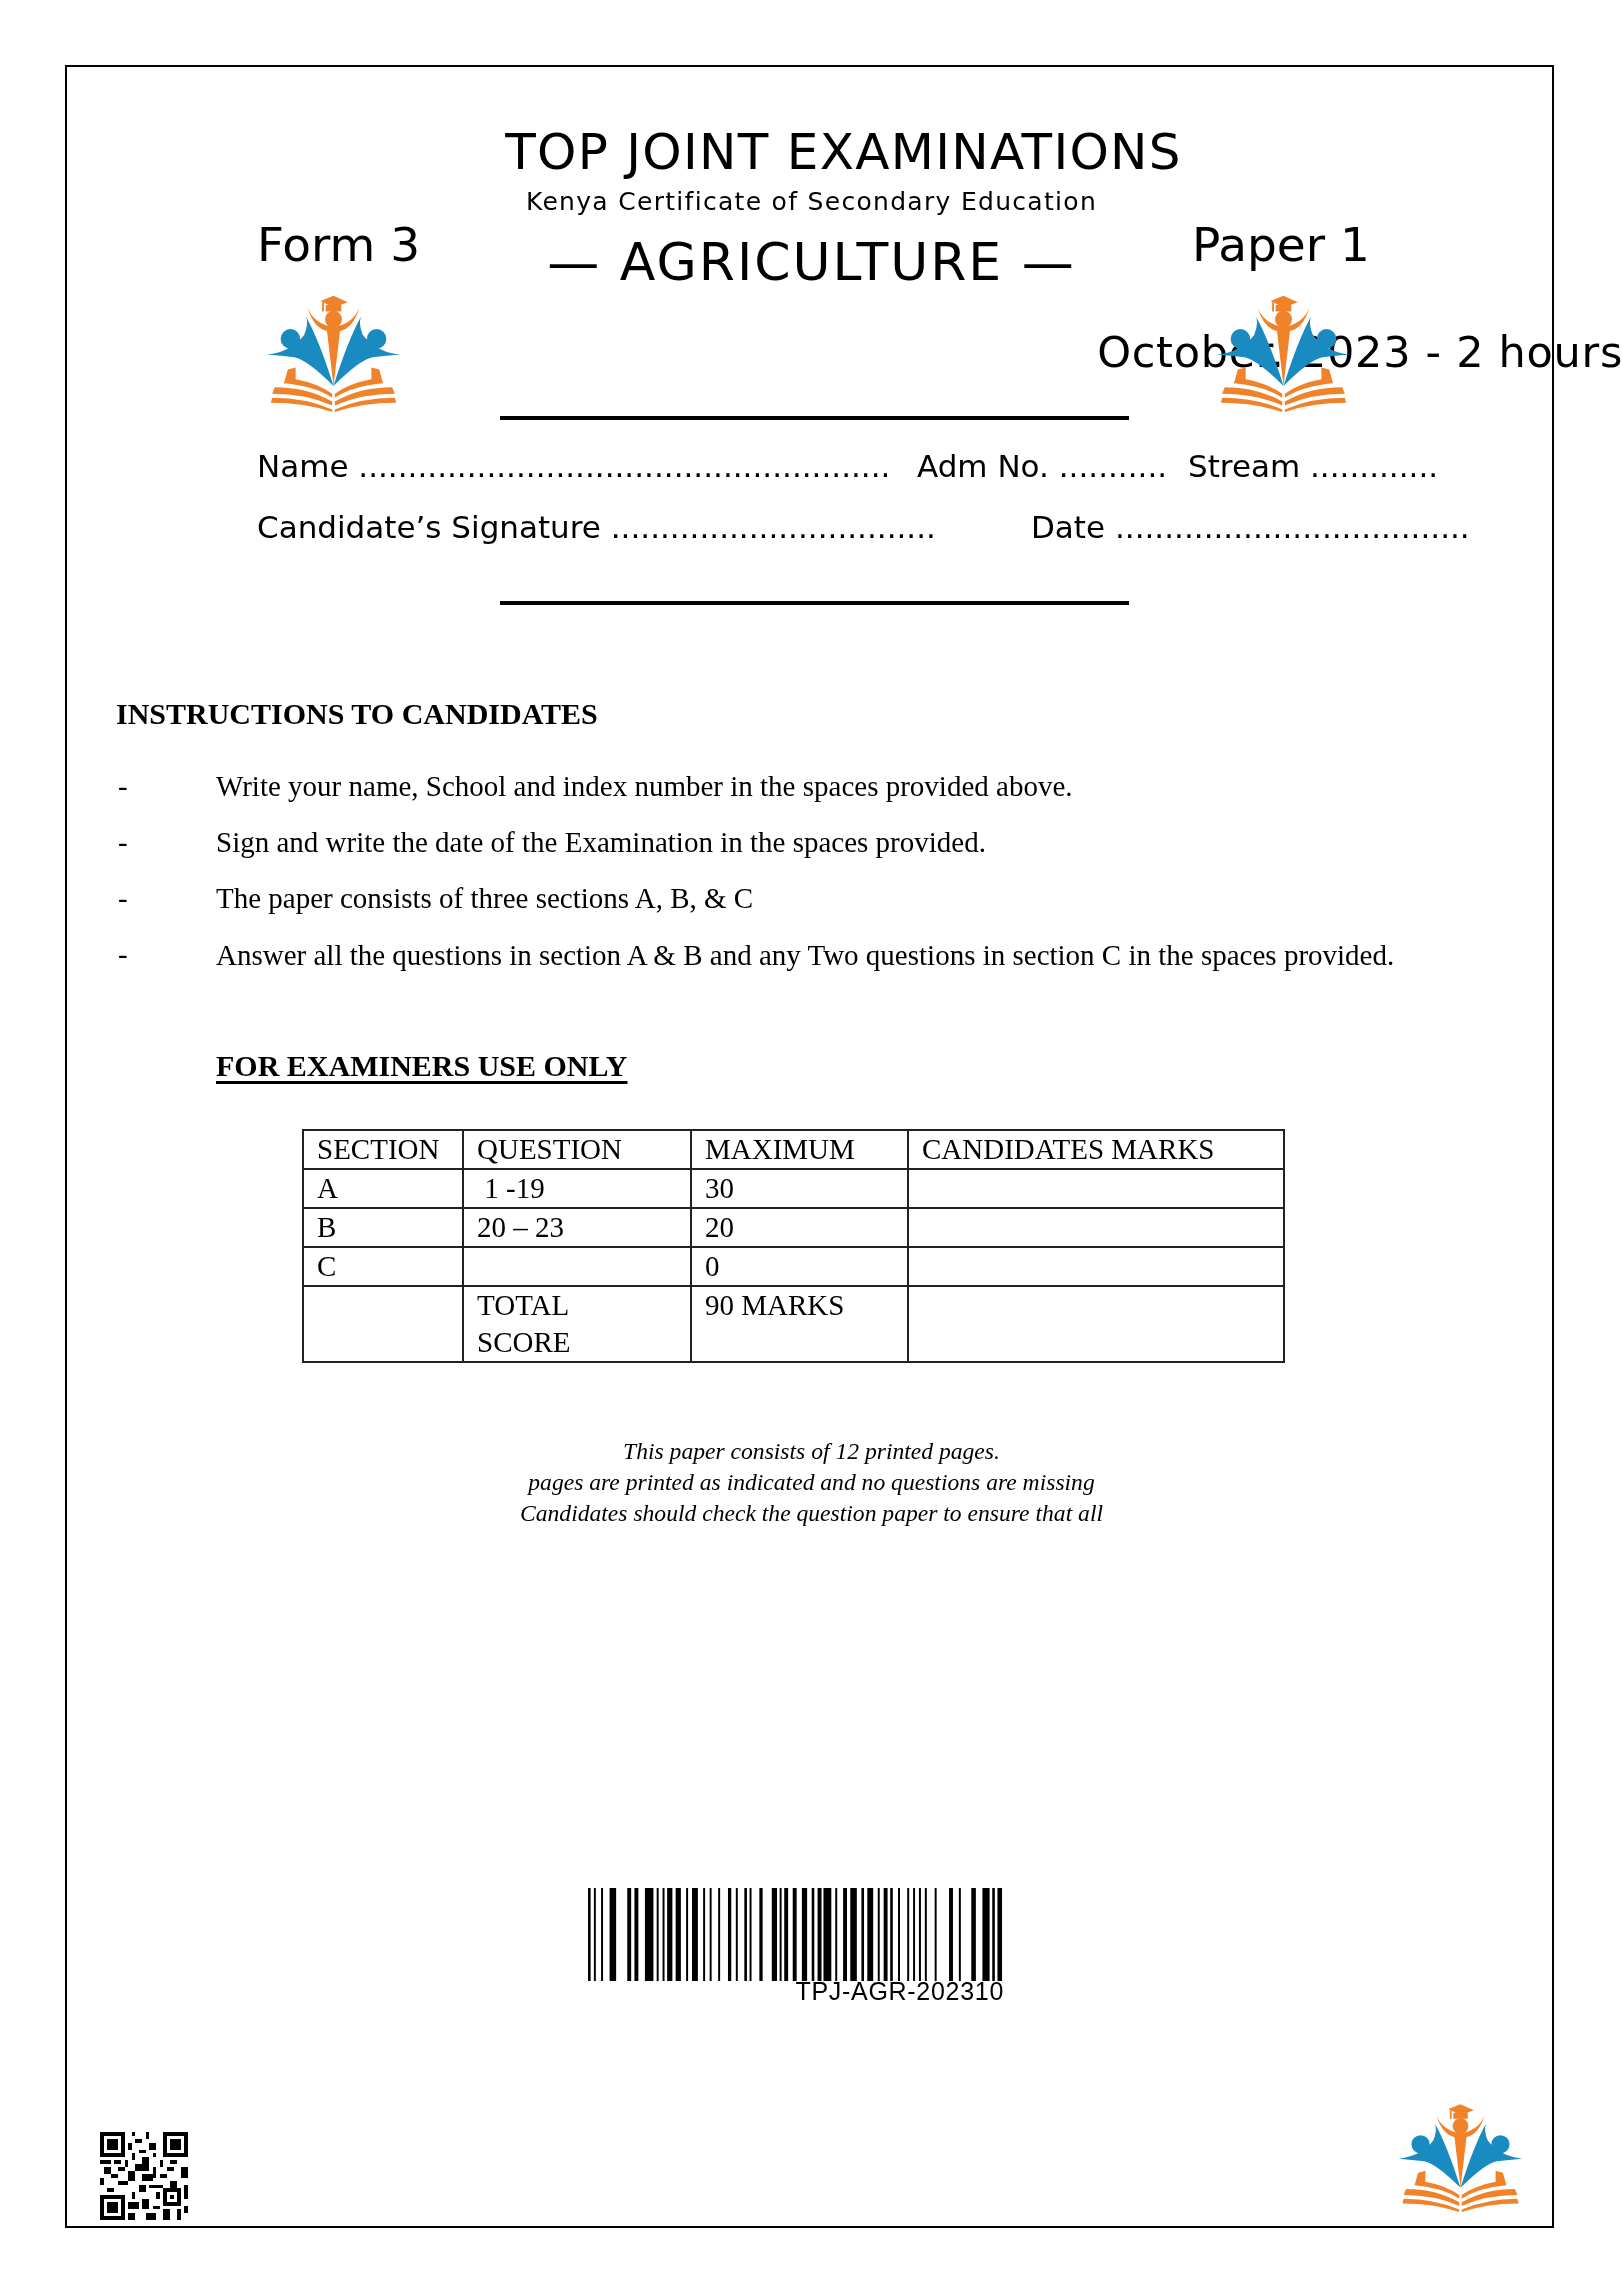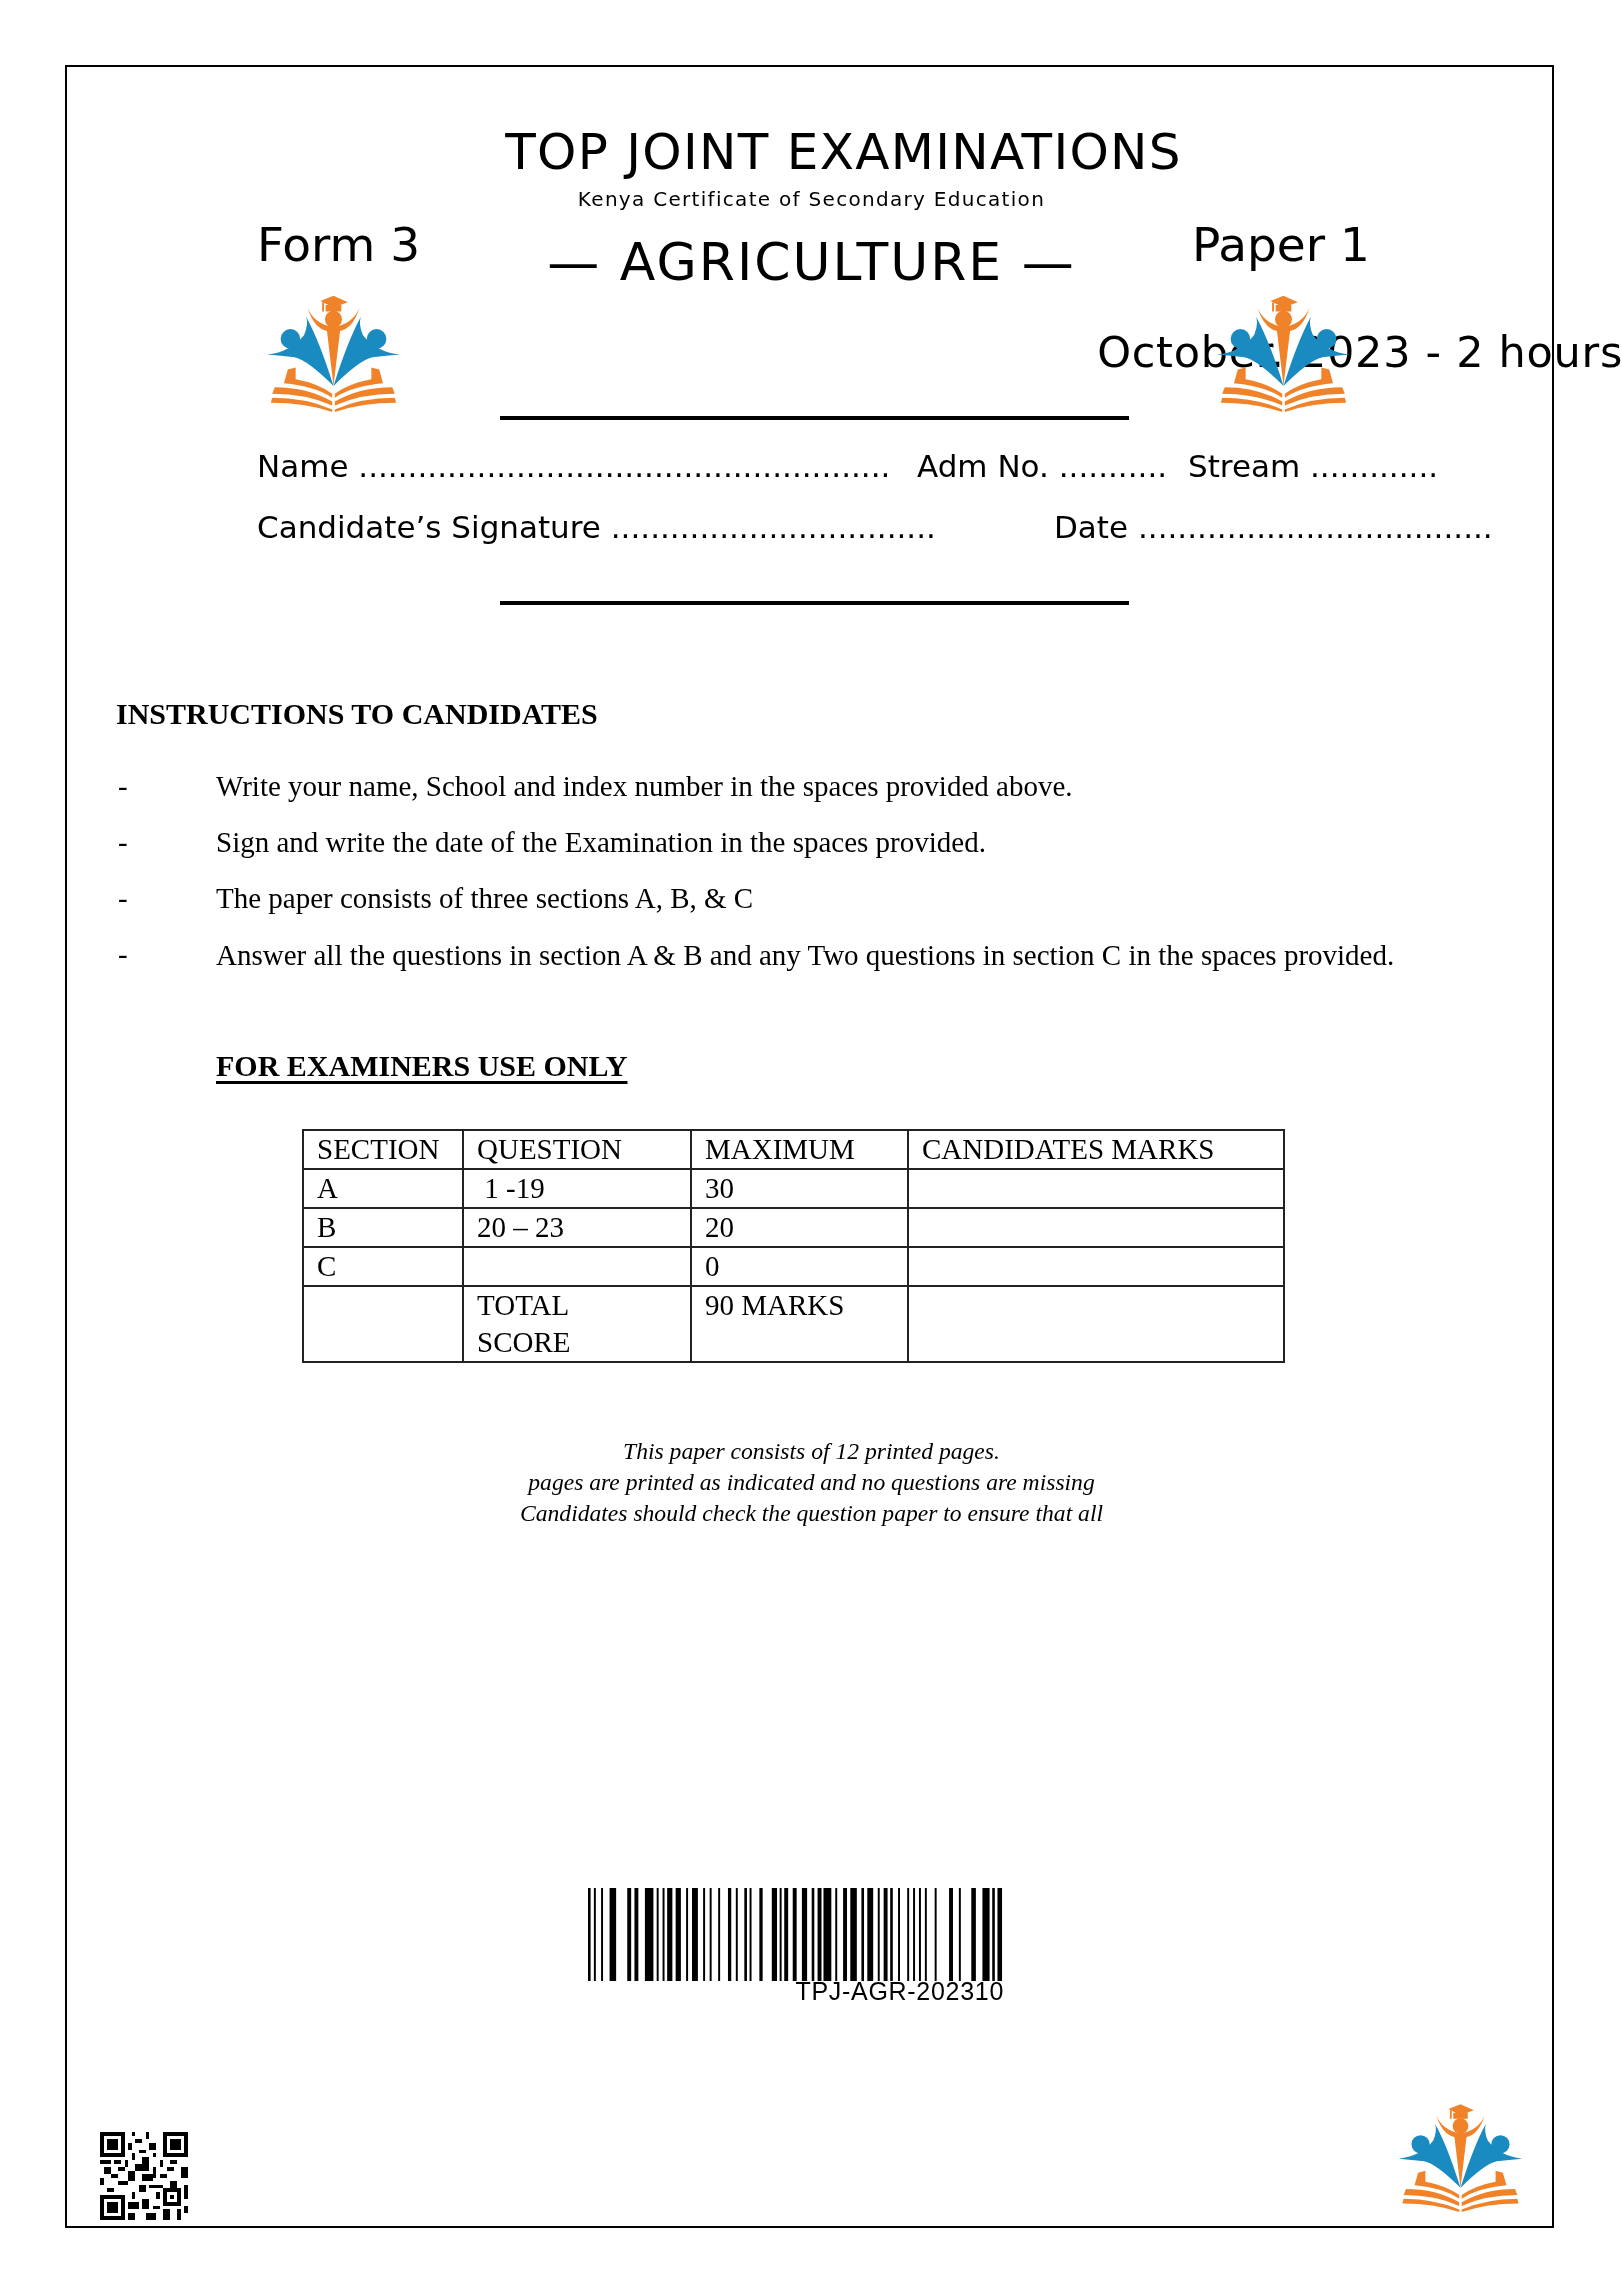--- a/index.html
+++ b/index.html
@@ -3,21 +3,21 @@
 <meta charset="utf-8">
 <style>
   html, body { margin:0; padding:0; background:#ffffff; }
   body { width:1623px; height:2295px; position:relative; overflow:hidden; color:#000; }
   .frame { position:absolute; left:65px; top:65px; width:1489px; height:2163px; border:2.6px solid #000; box-sizing:border-box; }
   .abs { position:absolute; }
   .sans { font-family:"DejaVu Sans", "Liberation Sans", sans-serif; }
   .serif { font-family:"Liberation Serif", "DejaVu Serif", serif; }
 
   .title { left:0; width:1623px; top:123px; text-align:center; font-size:50px; letter-spacing:1.3px; font-weight:500;padding-left:32px; }
-  .subtitle { left:0; width:1623px; top:187px; text-align:center; font-size:20px; letter-spacing:1.3px; }
+  .subtitle { left:0; width:1623px; top:187px; text-align:center; font-size:25px; letter-spacing:1.3px; }
   .form-label { left:257px; top:217px; font-size:47px; }
   .paper-label { left:1192px; top:217px; font-size:47px; }
   .subject { left:0; width:1623px; top:232px; text-align:center; font-size:52px; letter-spacing:2px; }
   .date-line { left:0; width:1623px; top:327px; text-align:right; font-size:43px; letter-spacing:0.7px; }
   .rule { height:3.9px; background:#000; left:500px; width:629px; }
 
   .fieldline { font-size:31px; white-space:nowrap; }
 
   .logo { width:157px; height:124px; }
 
@@ -90,21 +90,21 @@
     <path d="M214,168 Q162,168 122,186 L122,190 Q164,176 216,176 Z" fill="#F0832A"></path>
   </g>
 </svg>
 
 <div class="abs rule" style="top:416px;"></div>
 
 <div class="abs fieldline sans" style="left:257px; top:448px;">Name ......................................................</div>
 <div class="abs fieldline sans" style="left:917px; top:448px;">Adm No. ...........</div>
 <div class="abs fieldline sans" style="left:1188px; top:448px;">Stream .............</div>
 <div class="abs fieldline sans" style="left:257px; top:509px;">Candidate’s Signature .................................</div>
-<div class="abs fieldline sans" style="left:1054px; top:509px;">Date ....................................</div>
+<div class="abs fieldline sans" style="left:1031px; top:509px;">Date ....................................</div>
 
 <div class="abs rule" style="top:601px;"></div>
 
 <div class="abs instr-head serif">INSTRUCTIONS TO CANDIDATES</div>
 
 <div class="abs bullet-dash serif" style="top:770px;">-</div>
 <div class="abs bullet-text serif" style="top:758px;">Write your name, School and index number in the spaces provided above.</div>
 
 <div class="abs bullet-dash serif" style="top:826px;">-</div>
 <div class="abs bullet-text serif" style="top:814px;">Sign and write the date of the Examination in the spaces provided.</div>

